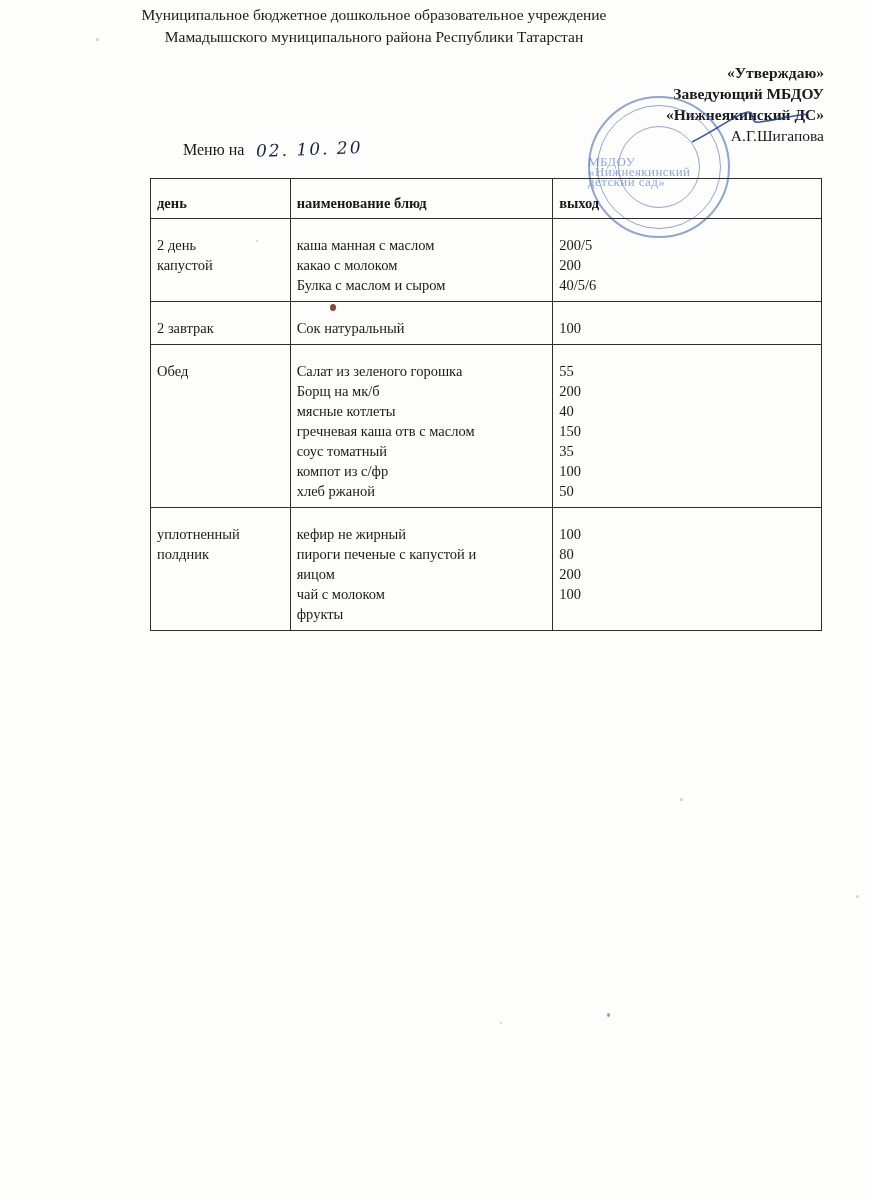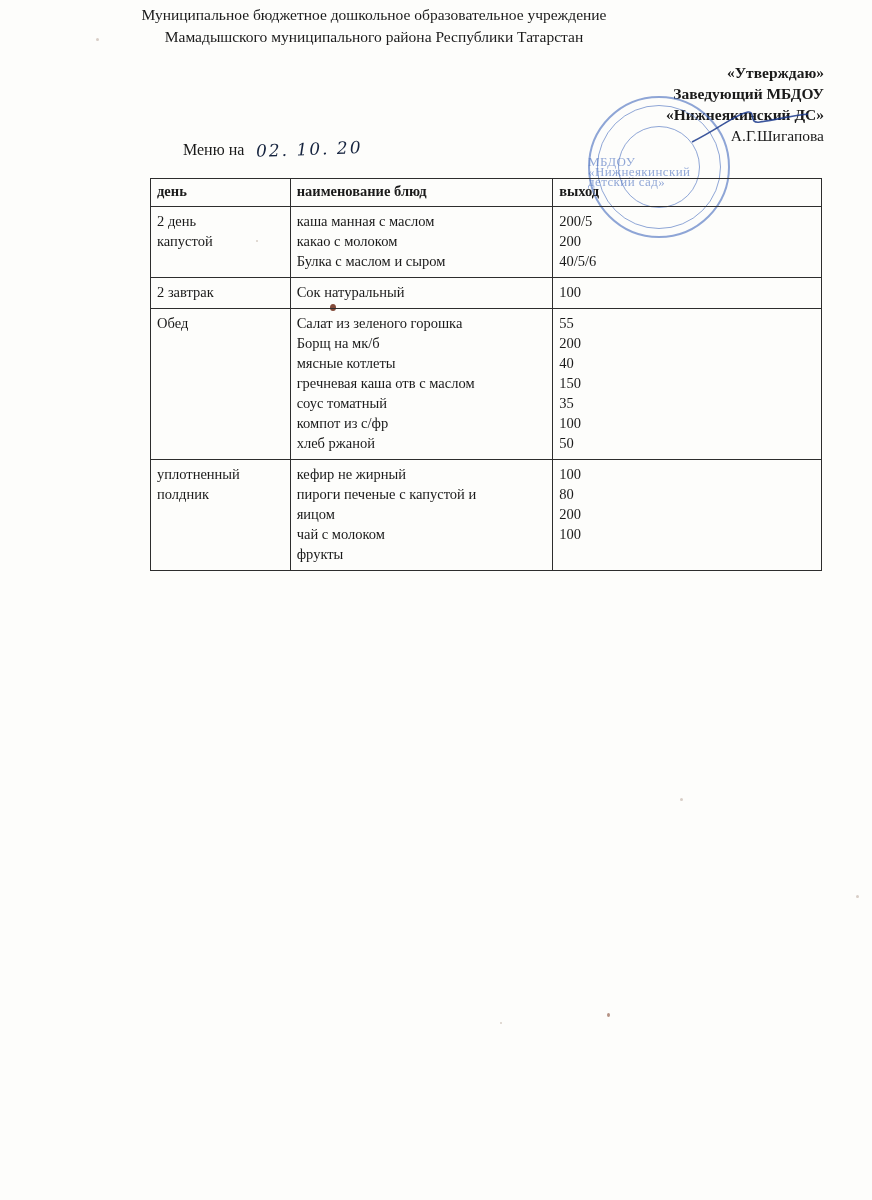--- a/index.html
+++ b/index.html
@@ -111,21 +111,21 @@
     position: absolute;
     left: 150px;
     top: 178px;
     width: 672px;
     border-collapse: collapse;
     font-size: 14.5px;
   }
   .tbl td, .tbl th {
     border: 1px solid #2d2d2d;
     vertical-align: top;
-    padding: 4px 6px 6px 6px;
+    padding: 16px 6px 6px 6px;
     text-align: left;
     font-weight: normal;
   }
   .tbl th { font-weight: bold; }
   .col-day { width: 132px; }
   .col-dish { width: 258px; }
   .col-out { width: 282px; }
   .cell-lines div { line-height: 20px; white-space: nowrap; }
   .bold { font-weight: bold; }
   .pad-top { padding-top: 16px; }

